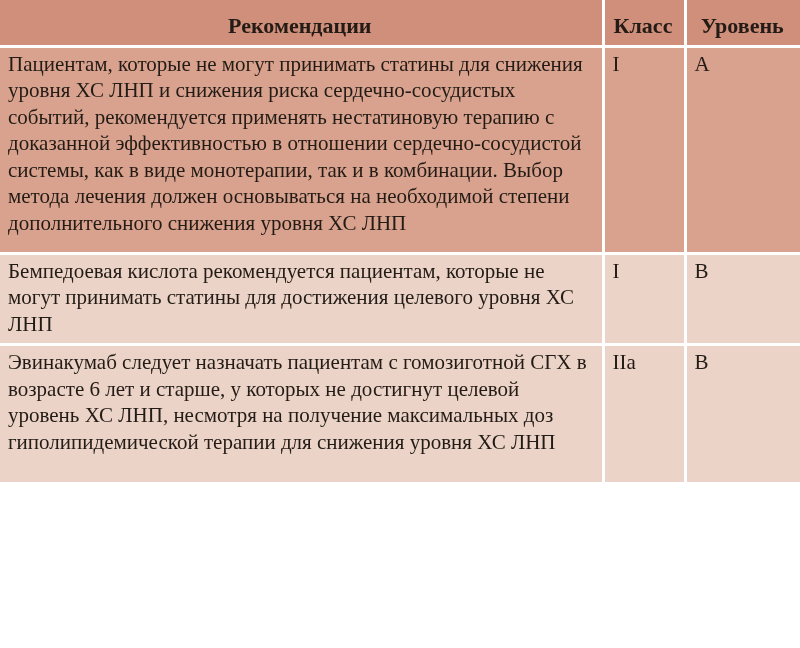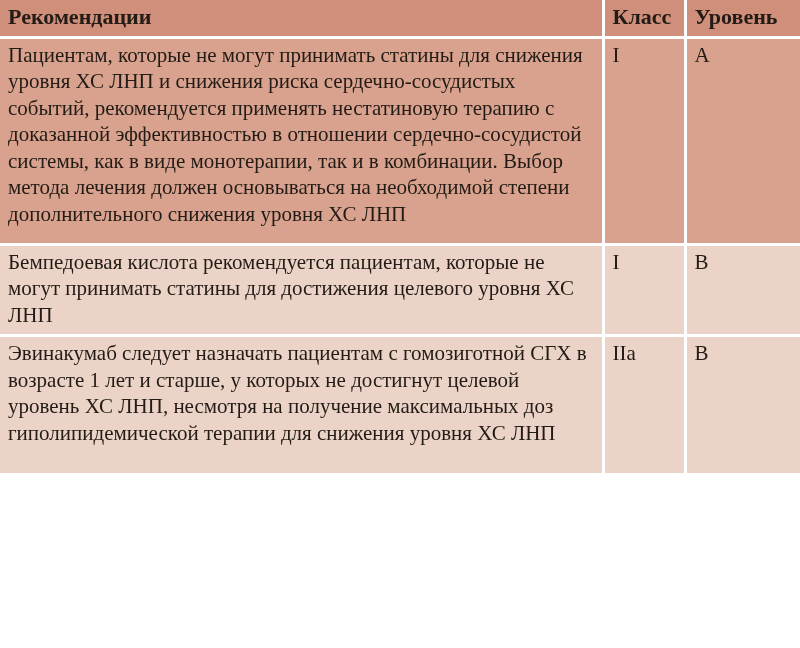--- a/index.html
+++ b/index.html
@@ -40,22 +40,23 @@
     padding: 3px 10px 6px 8px;
     font-size: 21px;
     line-height: 26.5px;
     font-weight: normal;
     overflow: hidden;
   }
   .rec-table th {
     background: var(--header-bg);
     font-weight: bold;
     font-size: 22px;
-    padding-top: 4px;
+    padding-top: 13px;
     padding-bottom: 5px;
+    text-align: center;
   }
   .col-rec   { width: 603px; }
   .col-class { width: 82px;  }
   .col-level { width: 115px; }
   tr.dark  td { background: var(--dark-row-bg); }
   tr.light td { background: var(--light-row-bg); }
   tr.row-1 td { height: 207px; margin-top: 38px; }
   tr.row-2 td { height: 84px;  }
   tr.row-3 td { height: 108px; }
   tr.row-4 td { height: 137px; }
@@ -83,19 +84,19 @@
         <td>Пациентам, которые не могут принимать статины для снижения уровня ХС ЛНП и снижения риска сердечно-сосудистых событий, рекомендуется применять нестатиновую терапию с доказанной эффективностью в отношении сердечно-сосудистой системы, как в виде монотерапии, так и в комбинации. Выбор метода лечения должен основываться на необходимой степени дополнительного снижения уровня ХС ЛНП</td>
         <td>I</td>
         <td>A</td>
       </tr>
       <tr class="light row-2">
         <td>Бемпедоевая кислота рекомендуется пациентам, которые не могут принимать статины для достижения целевого уровня ХС ЛНП</td>
         <td>I</td>
         <td>B</td>
       </tr>
       <tr class="light row-4">
-        <td>Эвинакумаб следует назначать пациентам с гомозиготной СГХ в возрасте 1 лет и старше, у которых не достигнут целевой уровень ХС ЛНП, несмотря на получение максимальных доз гиполипидемической терапии для снижения уровня ХС ЛНП</td>
+        <td>Эвинакумаб следует назначать пациентам с гомозиготной СГХ в возрасте 6 лет и старше, у которых не достигнут целевой уровень ХС ЛНП, несмотря на получение максимальных доз гиполипидемической терапии для снижения уровня ХС ЛНП</td>
         <td>IIa</td>
         <td>B</td>
       </tr>
     </tbody>
   </table>
 </div>
 
 </body></html>

